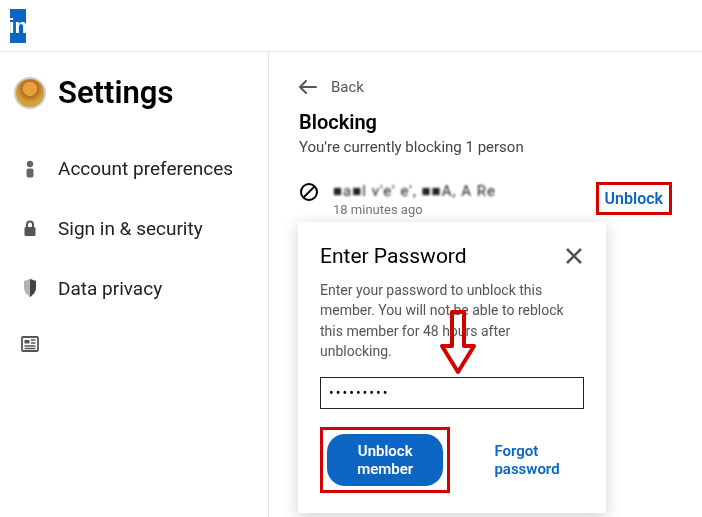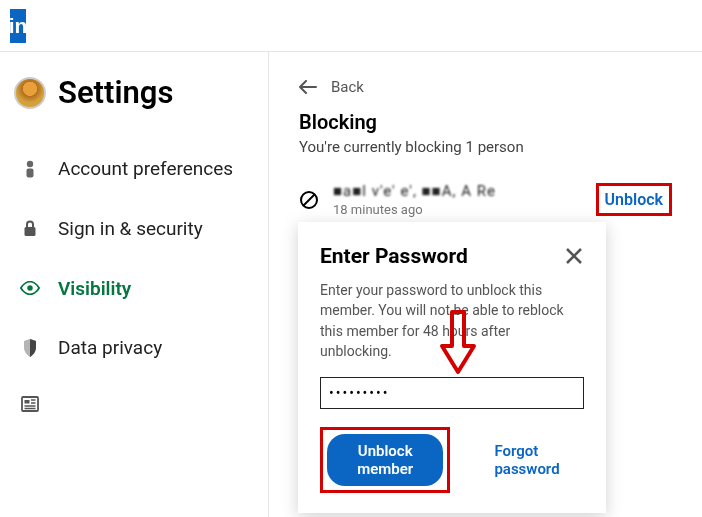--- a/index.html
+++ b/index.html
@@ -19,29 +19,29 @@
     .side-item.active .lbl { color: #057642; font-weight: 600; }
     .side-item.active .ico { color: #057642; }
     
     .scrollbar { position: absolute; right: -12px; top: 4px; width: 8px; height: 170px; background: #bdbdbd; border-radius: 4px; }
     .divider { width: 1px; background: #e5e5e5; }
     
     .main { flex: 1; padding: 26px 30px; background: #fff; position: relative; }
     .back-row { display: flex; align-items: center; gap: 14px; color: #555; font-size: 15px; margin-bottom: 14px; cursor: pointer; }
     .blocking-title { font-size: 20px; font-weight: 600; color: #000; margin-bottom: 4px; }
     .blocking-sub { font-size: 15px; color: #444; margin-bottom: 26px; }
-    .blocked-row { display: flex; align-items: center; gap: 14px; }
+    .blocked-row { display: flex; align-items: flex-start; gap: 14px; }
     .blocked-ico { width: 20px; height: 20px; }
     .blocked-name { font-size: 15px; color: #222; filter: blur(1px); letter-spacing: 1px; }
     .blocked-time { font-size: 13px; color: #777; margin-top: 2px; }
     .unblock-link { margin-left: auto; color: #0a66c2; font-weight: 600; font-size: 16px; border: 3px solid #d40000; padding: 4px 6px; cursor: pointer; }
     
     .modal { position: absolute; top: 222px; left: 298px; width: 308px; background: #fff; box-shadow: 0 4px 16px rgba(0,0,0,.18); padding: 22px 22px 20px; }
     .modal-head { display: flex; justify-content: space-between; align-items: center; margin-bottom: 12px; }
-    .modal-title { font-size: 21px; font-weight: 700; color: #000; }
+    .modal-title { font-size: 21px; font-weight: 400; color: #000; }
     .close-x { width: 20px; height: 20px; cursor: pointer; color: #555; }
     .modal-text { font-size: 14px; color: #555; line-height: 1.45; margin-bottom: 16px; }
     .pwd-label { font-size: 14px; color: #666; margin-bottom: 4px; display: block; }
     .pwd-input { width: 100%; height: 32px; border: 1px solid #222; padding: 0 8px; font-size: 14px; letter-spacing: 2px; margin-bottom: 18px; }
     .modal-actions { display: flex; align-items: center; gap: 18px; }
     .btn-primary-wrap { border: 3px solid #d40000; padding: 4px; display: inline-block; }
     .btn-primary { background: #0a66c2; color: #fff; border: none; border-radius: 18px; padding: 8px 16px; font-size: 15px; font-weight: 600; cursor: pointer; }
     .forgot { color: #0a66c2; font-weight: 600; font-size: 15px; cursor: pointer; margin-left: 26px; }
     
     .arrow-annot { position: absolute; top: 310px; left: 438px; pointer-events: none; }
@@ -73,29 +73,20 @@
     <div class="side-item">
       <span class="ico">
         <svg width="16" height="18" viewBox="0 0 16 18">
             <rect x="2.5" y="7" width="11" height="9" rx="1.5" fill="#555"></rect>
             <path d="M5 7 V4.5 a3 3 0 0 1 6 0 V7" fill="none" stroke="#555" stroke-width="2"></path>
           </svg>
       </span>
       <span class="lbl">Sign in &amp; security</span>
     </div>
 
-    <div class="side-item active">
-      <span class="ico">
-        <svg width="22" height="14" viewBox="0 0 22 14">
-            <path d="M11 0 C5 0 1 7 1 7s4 7 10 7 10-7 10-7S17 0 11 0z" fill="none" stroke="#057642" stroke-width="2"></path>
-            <circle cx="11" cy="7" r="3" fill="#057642"></circle>
-          </svg>
-      </span>
-      <span class="lbl">Visibility</span>
-    </div>
 
     <div class="side-item">
       <span class="ico">
         <svg width="16" height="20" viewBox="0 0 16 20">
             <path d="M8 1 L14 3 V9 c0 5 -3 8 -6 10 C5 17 2 14 2 9 V3 Z" fill="#777" opacity=".55"></path>
             <path d="M8 1 L14 3 V9 c0 5 -3 8 -6 10 V1 Z" fill="#444"></path>
           </svg>
       </span>
       <span class="lbl">Data privacy</span>
     </div>

